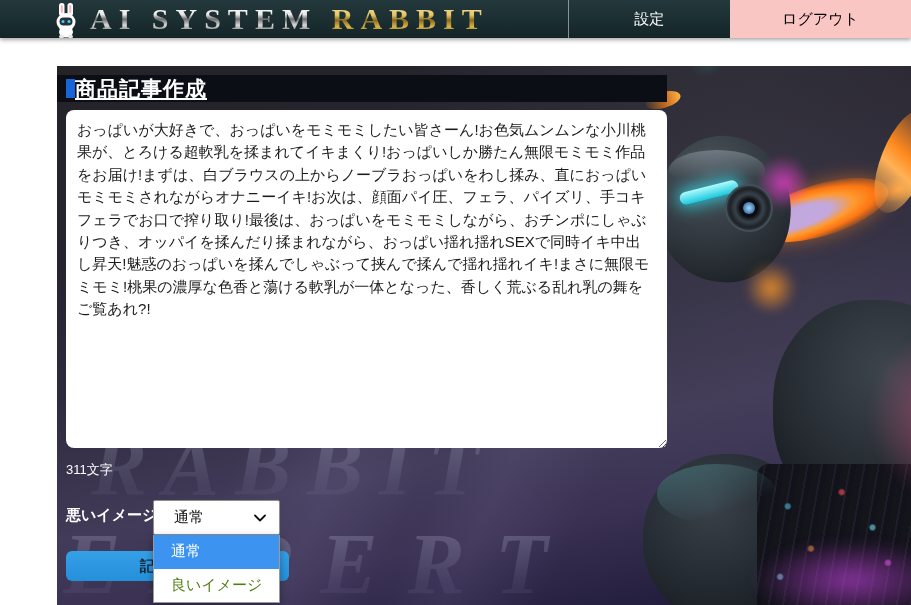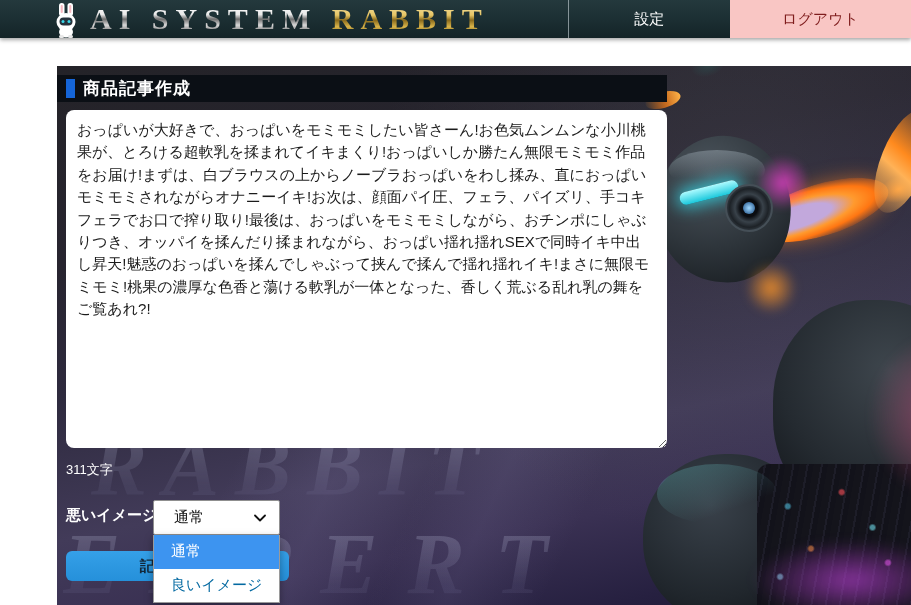--- a/index.html
+++ b/index.html
@@ -15,21 +15,21 @@
   .logo-text { font-family:"Liberation Serif","DejaVu Serif",serif; font-weight:bold;
     font-size:30px; letter-spacing:7px; white-space:nowrap; line-height:38px; }
   .logo-silver { background:linear-gradient(180deg,#ffffff 8%,#e8e8e8 38%,#6d6d6d 52%,#d8d8d8 70%,#4a4a4a 100%);
     -webkit-background-clip:text; background-clip:text; color:transparent; }
   .logo-gold { background:linear-gradient(180deg,#f5e0a0 8%,#e6c565 40%,#8a6a1c 55%,#d9b44a 75%,#7a5c14 100%);
     -webkit-background-clip:text; background-clip:text; color:transparent; }
   .hdr-divider { width:1px; background:rgba(220,230,235,.55); margin:0; }
   .hdr-settings { width:164px; display:flex; align-items:center; justify-content:center;
     color:#ffffff; font-size:15px; cursor:pointer; }
   .hdr-logout { width:184px; background:#f9c6c4; display:flex; align-items:center;
-    justify-content:center; color:#7f1d1d; font-size:15px; cursor:pointer; }
+    justify-content:center; color:#000000; font-size:15px; cursor:pointer; }
 
   
   .content { position:absolute; left:57px; top:66px; width:854px; height:539px; overflow:hidden;
     background:
       radial-gradient(circle at 80% 22%, rgba(85,85,95,.30), transparent 45%),
       linear-gradient(168deg,#242328 0%,#27242f 28%,#2e2a3e 46%,#423b59 66%,#3a3153 78%,#262040 91%,#1c1831 100%); }
 
   .streak1 { position:absolute; left:-40px; top:300px; width:700px; height:260px;
     background:linear-gradient(115deg,transparent 32%,rgba(140,130,180,.16) 45%,transparent 58%); }
   .streak2 { position:absolute; left:60px; top:380px; width:700px; height:220px;
@@ -95,22 +95,22 @@
   .comet-small { left:588px; top:26px; width:36px; height:16px; border-radius:50%;
     background:linear-gradient(90deg,#3a3436,#c76a1e 55%,#ffb347 100%); transform:rotate(-15deg); z-index:2; }
   .streak-right { left:824px; top:40px; width:46px; height:110px; border-radius:50%;
     background:linear-gradient(200deg,rgba(255,150,40,0),#ff8a1e 45%,#ffb257 60%,rgba(255,150,40,0));
     transform:rotate(22deg); z-index:2; }
 
   
   .section-titlebar { position:absolute; left:0; top:9px; width:610px; height:27px;
     background:#0b0f15; display:flex; align-items:center; z-index:10; }
   .accent-bar { width:9px; height:19px; background:#1565d8; margin-left:9px; }
-  .section-title { color:#ffffff; font-weight:bold; font-size:17px; margin-left:8px;
-    letter-spacing:1px; }
+  .section-title { color:#ffffff; font-weight:bold; font-size:21px; margin-left:0;
+    letter-spacing:1px;text-decoration:underline; }
 
   .article-textarea { position:absolute; left:9px; top:44px; width:601px; height:338px;
     background:#ffffff; border:none; border-radius:8px; resize:both; z-index:11;
     padding:9px 11px; font-family:"Liberation Sans","DejaVu Sans",sans-serif;
     font-size:15px; line-height:22.4px; color:#1b1b1b; outline:none; }
 
   .char-count { position:absolute; left:9px; top:395px; color:#ffffff; font-size:13px; z-index:11; }
 
   .type-label { position:absolute; left:9px; top:440px; color:#ffffff; font-size:15px;
     font-weight:bold; z-index:11; }
@@ -118,21 +118,21 @@
   .select-box { position:absolute; left:96px; top:434px; width:127px; height:35px;
     background:#ffffff; border:1px solid #8f8f8f; border-radius:2px; z-index:14;
     display:flex; align-items:center; cursor:pointer; }
   .select-value { font-size:15px; color:#111; margin-left:20px; flex:1; }
   .select-chevron { width:12px; height:8px; margin-right:13px; }
 
   .dropdown-list { position:absolute; left:96px; top:469px; width:127px; height:68px;
     background:#ffffff; border:1px solid #9a9a9a; border-top:none; z-index:15;
     display:flex; flex-direction:column; box-shadow:0 3px 8px rgba(0,0,0,.35); }
   .dd-option { flex:1; display:flex; align-items:center; padding-left:17px;
-    font-size:15px; color:#0369a1; cursor:pointer; }
+    font-size:15px; color:#4d7c0f; cursor:pointer; }
   .dd-option.selected { background:#3d94f0; color:#ffffff; }
 
   .create-button { position:absolute; left:9px; top:485px; width:223px; height:30px;
     background:linear-gradient(180deg,#35a0e8,#2590da); border:none; border-radius:6px;
     color:#13283a; font-size:15px; font-weight:bold; z-index:12; cursor:pointer;
     font-family:"Liberation Sans","DejaVu Sans",sans-serif; }
 </style>
 </head>
 <body>
 

